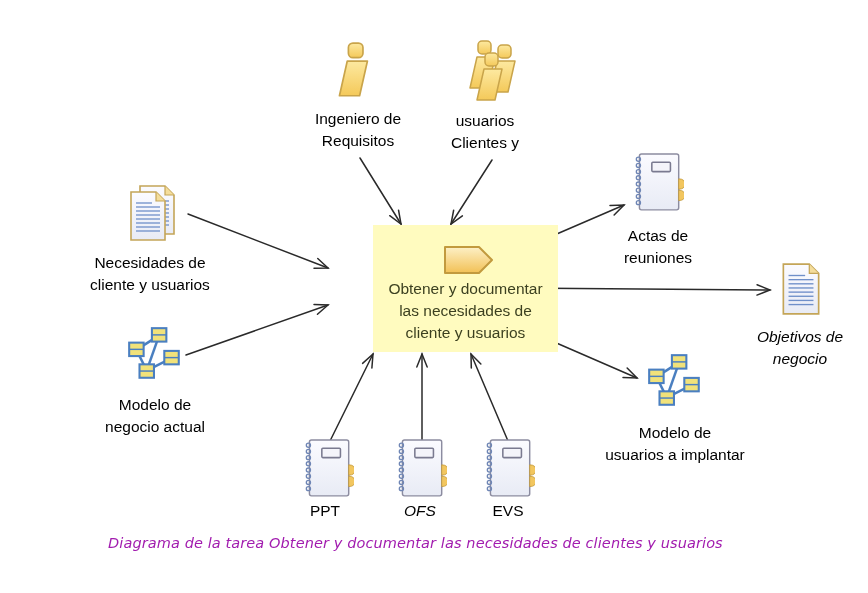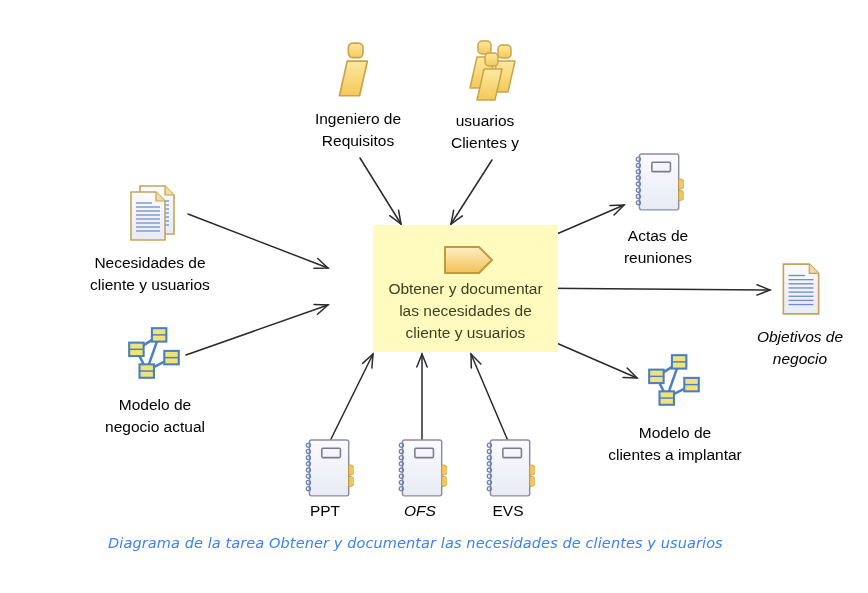--- a/index.html
+++ b/index.html
@@ -32,21 +32,21 @@
       color: #3c4020;
     }
     .task-text span { display: block; white-space: nowrap; }
     .icon { position: absolute; }
     .caption {
       position: absolute;
       left: 108px; top: 535px;
       font-family: "DejaVu Sans", sans-serif;
       font-style: italic;
       font-size: 14.5px;
-      color: #3b82f6;
+      color: #a21caf;
       white-space: nowrap;
       letter-spacing: 0.1px;
     }
   </style>
 </head>
 <body>
 
 <svg id="canvas" width="868" height="593" viewBox="0 0 868 593" xmlns="http://www.w3.org/2000/svg">
   <defs>
     <linearGradient id="gPerson" x1="0" y1="0" x2="0" y2="1">
@@ -240,16 +240,16 @@
 <div class="label" style="left:608px;top:225px;width:100px;">
   <span>Actas de</span>
   <span>reuniones</span>
 </div>
 <div class="label" style="left:740px;top:326px;width:120px;font-style:italic;">
   <span>Objetivos de</span>
   <span>negocio</span>
 </div>
 <div class="label" style="left:590px;top:422px;width:170px;">
   <span>Modelo de</span>
-  <span>clientes a implantar</span>
+  <span>usuarios a implantar</span>
 </div>
 
 <div class="caption">Diagrama de la tarea Obtener y documentar las necesidades de clientes y usuarios</div>
 
 </body></html>

